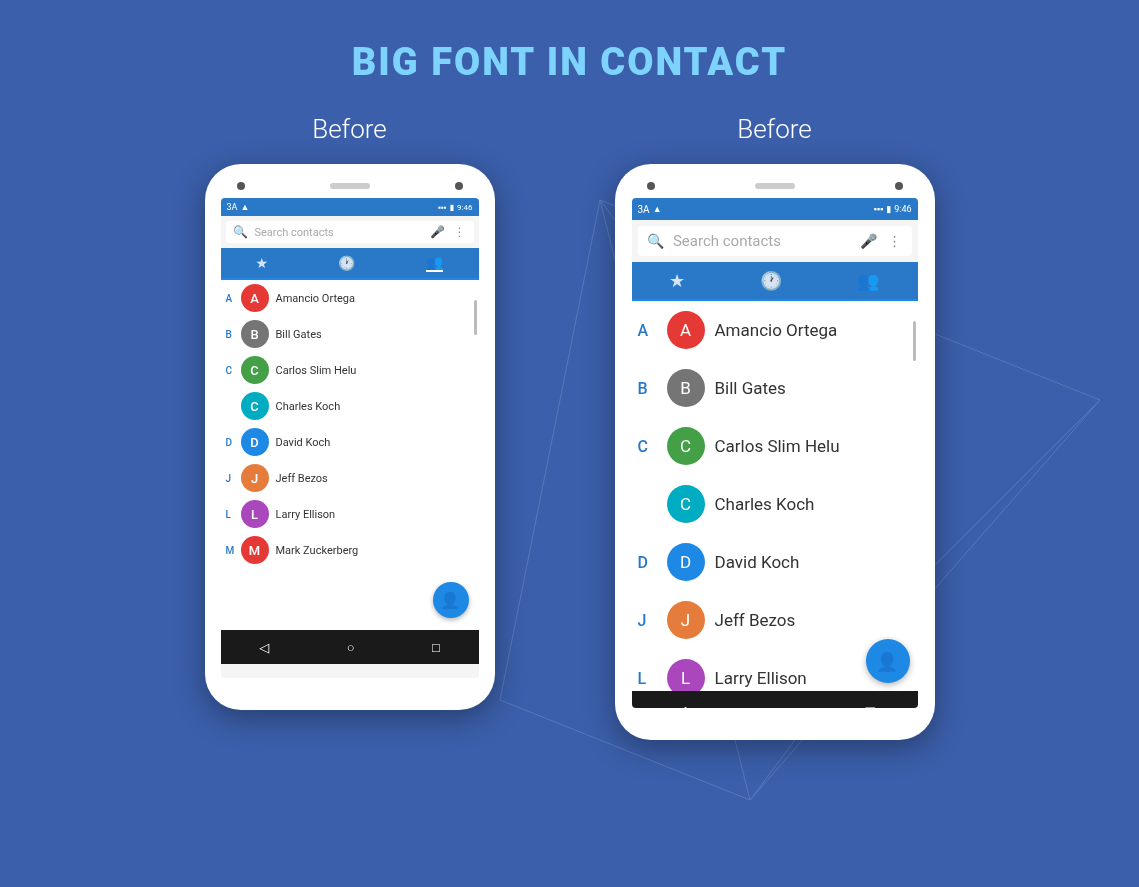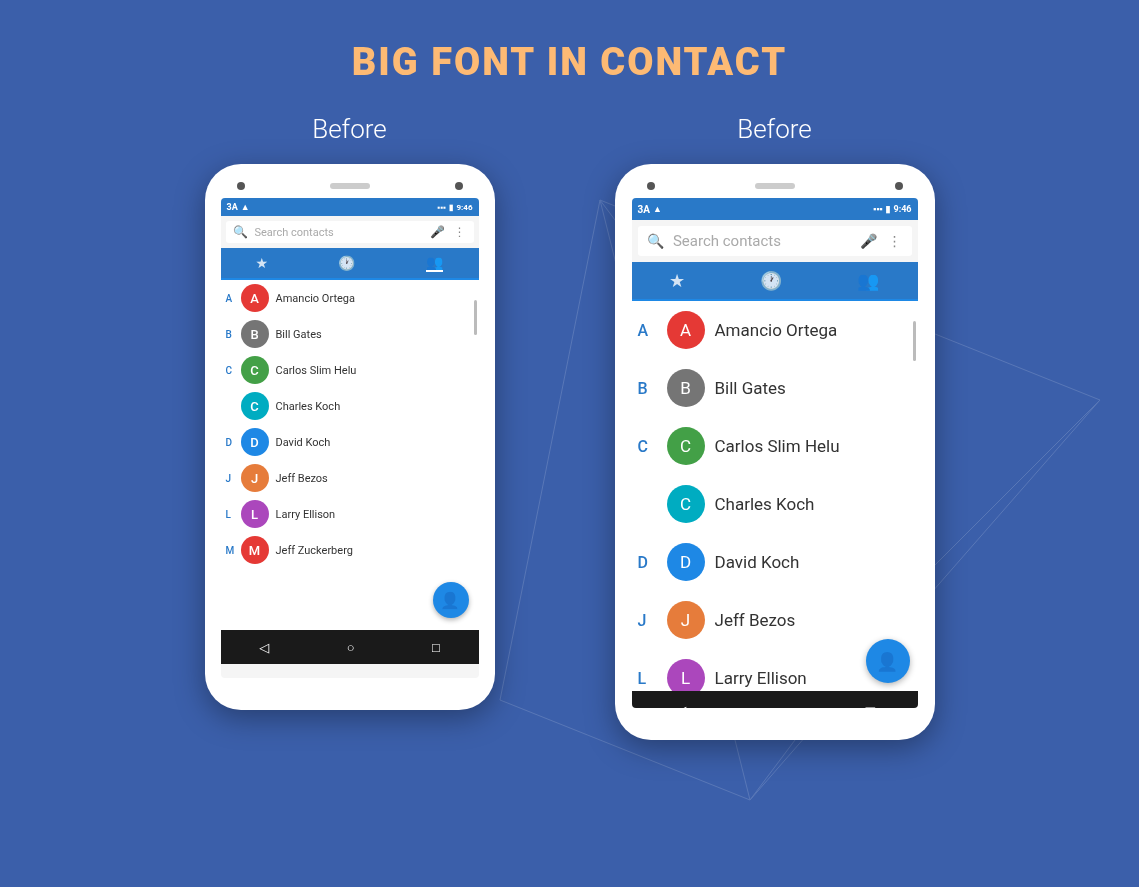--- a/index.html
+++ b/index.html
@@ -18,21 +18,21 @@
     
     .bg-lines {
       position: absolute;
       top: 0; left: 0;
       width: 100%; height: 100%;
       pointer-events: none;
       opacity: 0.15;
     }
 
     .page-title {
-      color: #fdba74;
+      color: #7dd3fc;
       font-size: 38px;
       font-weight: 900;
       letter-spacing: 2px;
       text-align: left;
       margin-top: 40px;
       text-transform: uppercase;
     }
 
     .comparison-container {
       display: flex;
@@ -125,21 +125,20 @@
 
     
     .status-bar {
       background: #2979c8;
       display: flex;
       align-items: center;
       justify-content: space-between;
       padding: 2px 6px;
       color: white;
       font-size: 9px;
-      font-weight: bold;
     }
 
     .status-bar.before { height: 18px; }
     .status-bar.after { height: 20px; }
 
     .status-left {
       display: flex;
       gap: 3px;
       align-items: center;
     }
@@ -379,21 +378,21 @@
             <div class="contact-item">
               <div class="contact-avatar" style="background:#ab47bc;">L</div>
               <span class="contact-name">Larry Ellison</span>
             </div>
           </div>
 
           <div class="row-with-letter">
             <div class="letter-label">M</div>
             <div class="contact-item">
               <div class="contact-avatar" style="background:#e53935;">M</div>
-              <span class="contact-name">Jeff Zuckerberg</span>
+              <span class="contact-name">Mark Zuckerberg</span>
             </div>
           </div>
 
           <div style="position:absolute; right:2px; top:20px; width:3px; height:35px; background:#bbb; border-radius:2px;"></div>
 
           <div style="position:absolute; bottom:12px; right:10px; width:36px; height:36px; background:#1e88e5; border-radius:50%; display:flex; align-items:center; justify-content:center; color:white; font-size:16px; box-shadow:0 2px 5px rgba(0,0,0,0.3);">👤</div>
         </div>
 
         <div class="phone-bottom-bar before" style="background:#1a1a1a; display:flex; justify-content:space-around; align-items:center; height:34px; width:258px;">
           <span class="nav-btn" style="color:white; font-size:13px;">◁</span>

